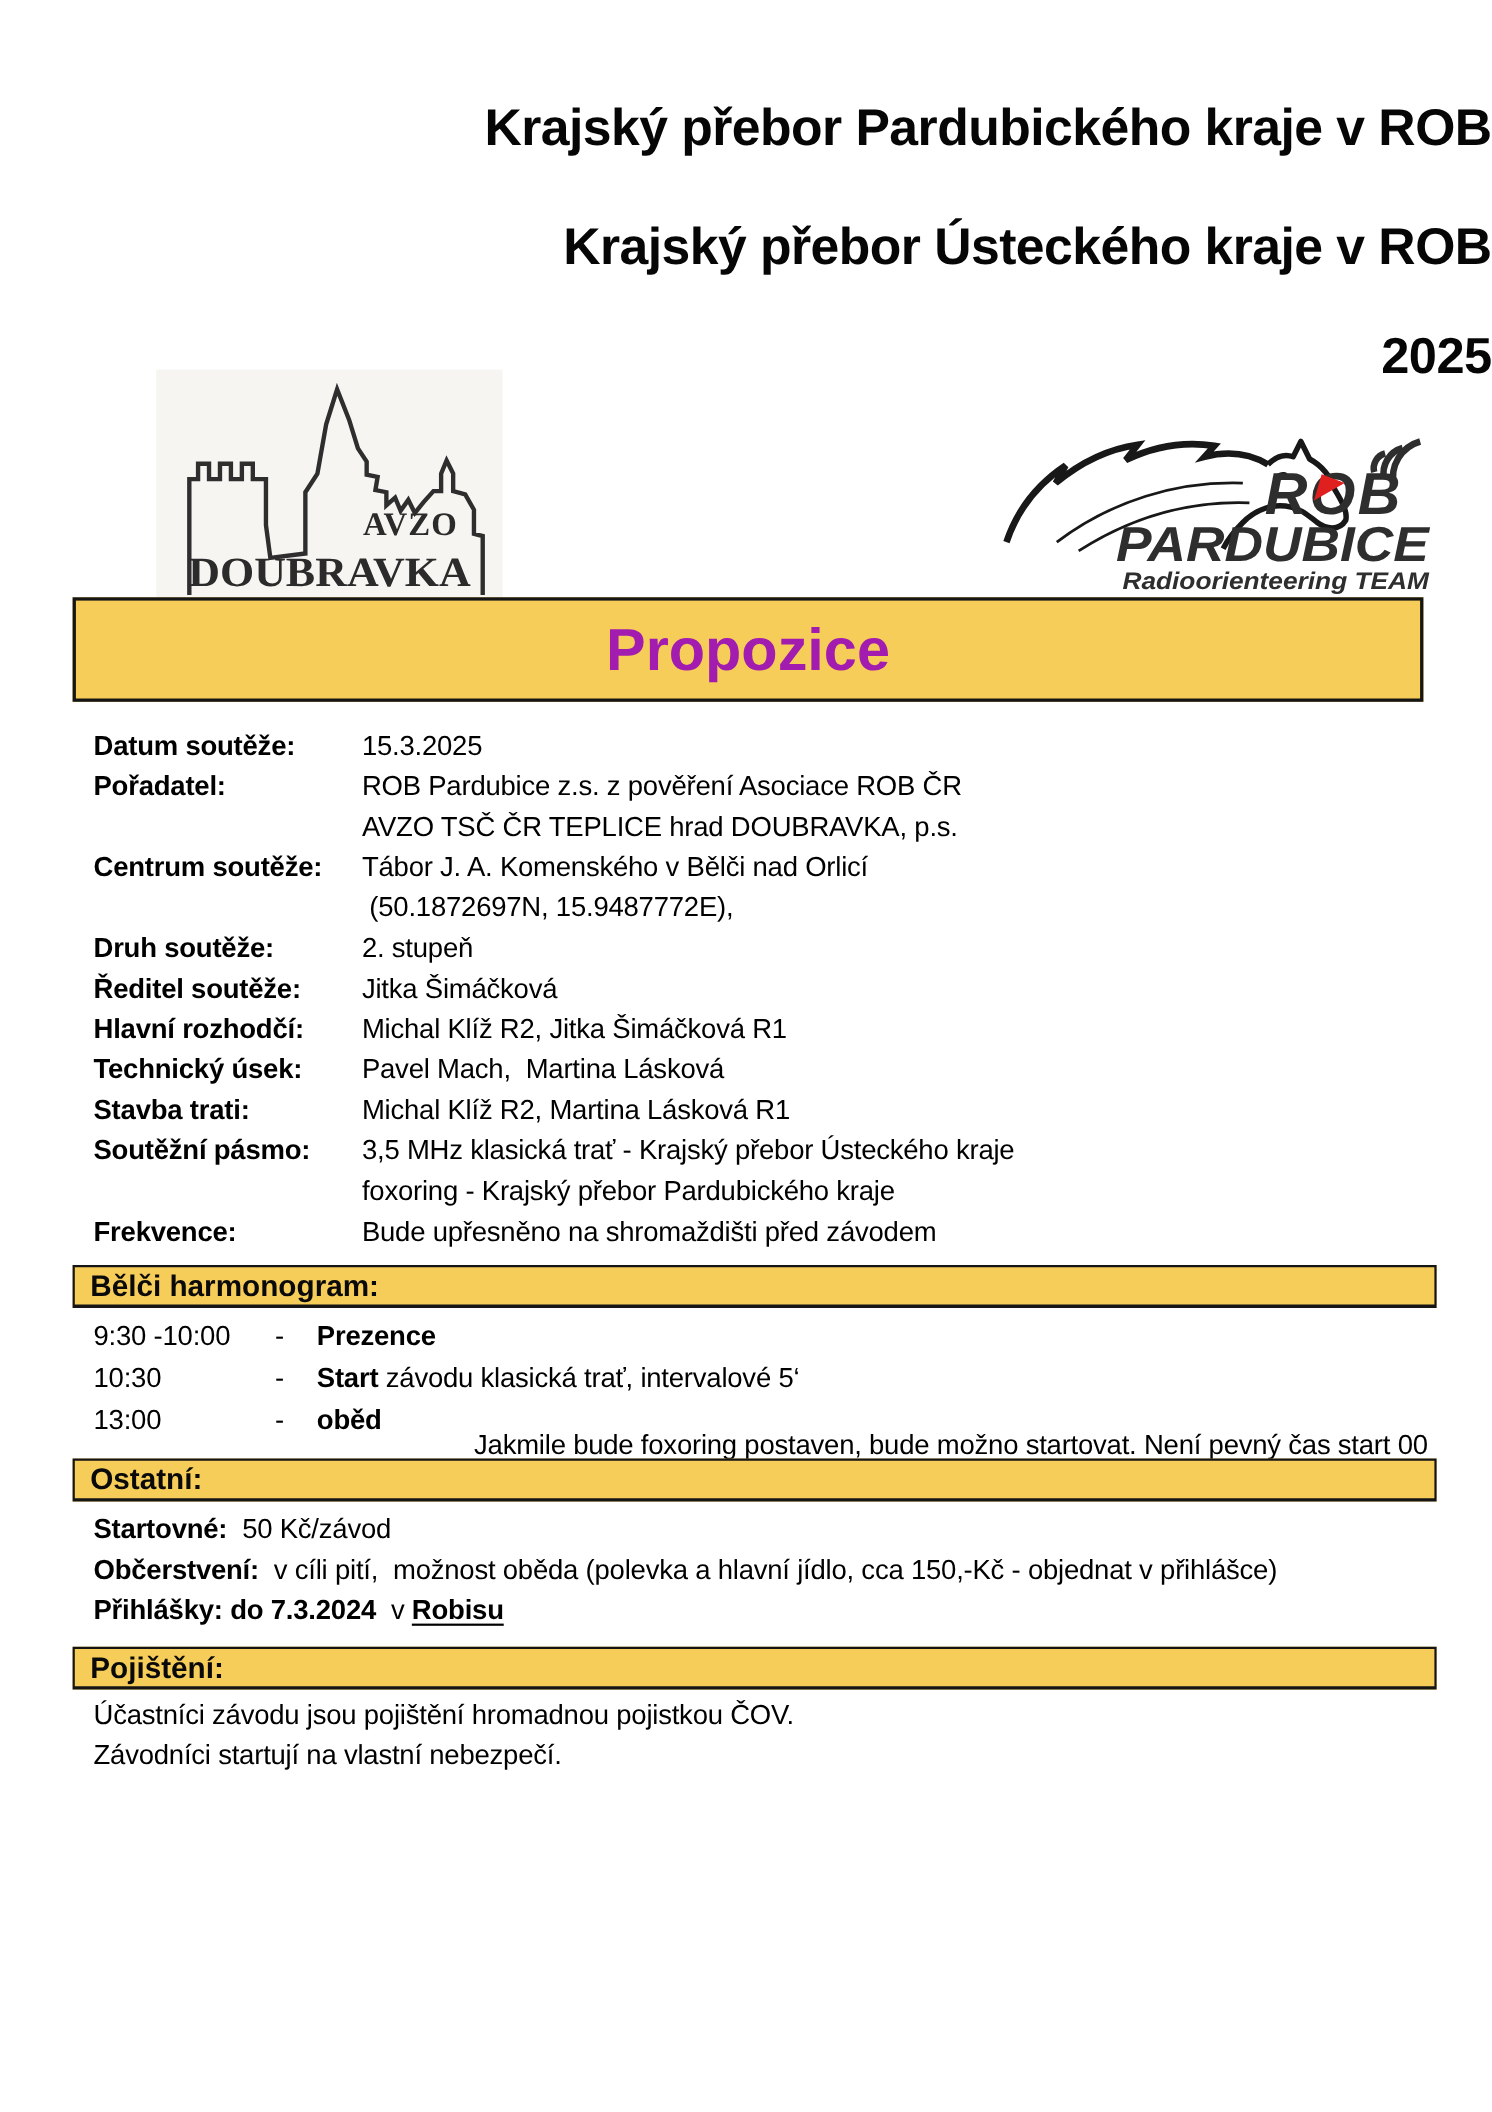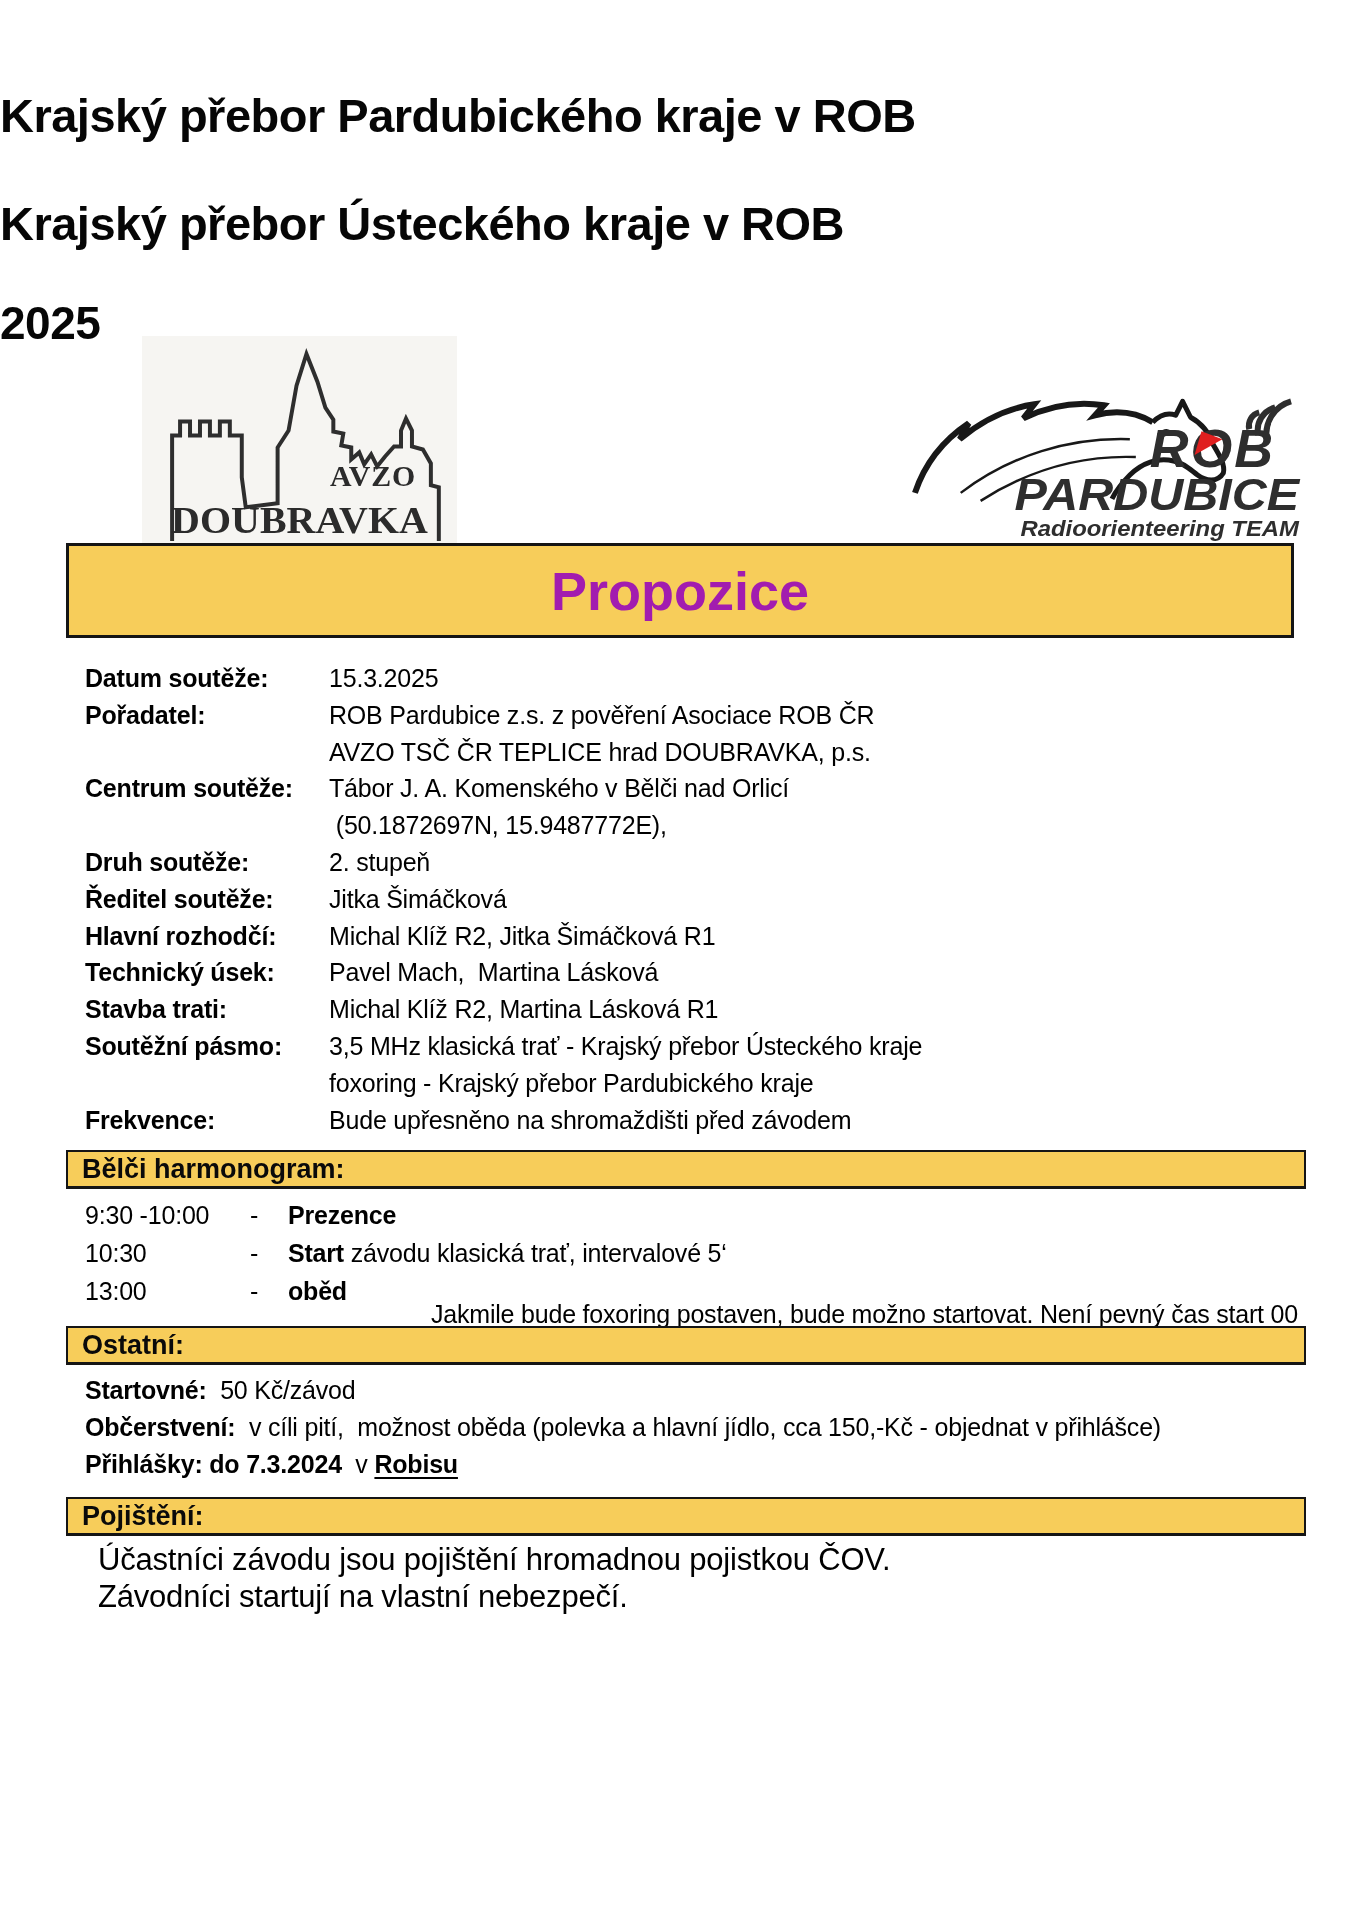--- a/index.html
+++ b/index.html
@@ -8,21 +8,21 @@
     background:#ffffff;
     font-family:"Liberation Sans","DejaVu Sans",sans-serif;
     color:#000;
     position:relative;
     overflow:hidden;
   }
   .page{position:absolute;inset:0;}
 
   
   .title{
-    position:absolute;left:0;width:1356px;text-align:left;
+    position:absolute;left:0;width:1356px;text-align:right;
     font-weight:700;font-size:47px;letter-spacing:-0.5px;color:#060606;
   }
   .title.t1{top:88px;}
   .title.t2{top:196px;}
   .title.year{top:296px;font-size:46px;}
 
   
   .avzo-logo{
     position:absolute;left:142px;top:336px;width:315px;height:209px;
     background:#f6f5f2;
@@ -78,21 +78,21 @@
     position:absolute;left:85px;top:1372px;width:1220px;
     font-size:25px;line-height:37px;letter-spacing:-0.2px;
   }
   .other-lines .line{white-space:pre-wrap;}
   .other-lines .b{font-weight:700;}
   .robisu{font-weight:700;text-decoration:underline;text-underline-offset:4px;text-decoration-thickness:2px;cursor:pointer;text-align:center;}
 
   
   .insurance-lines{
     position:absolute;left:85px;top:1541px;width:1220px;
-    font-size:31px;line-height:37px;letter-spacing:-0.2px;margin-left:13px;
+    font-size:25px;line-height:37px;letter-spacing:-0.2px;
   }
 
   
   .serif-logo-text{font-family:"Liberation Serif","DejaVu Serif",serif;}
 </style>
 </head>
 <body>
 
 <div class="page">
 

